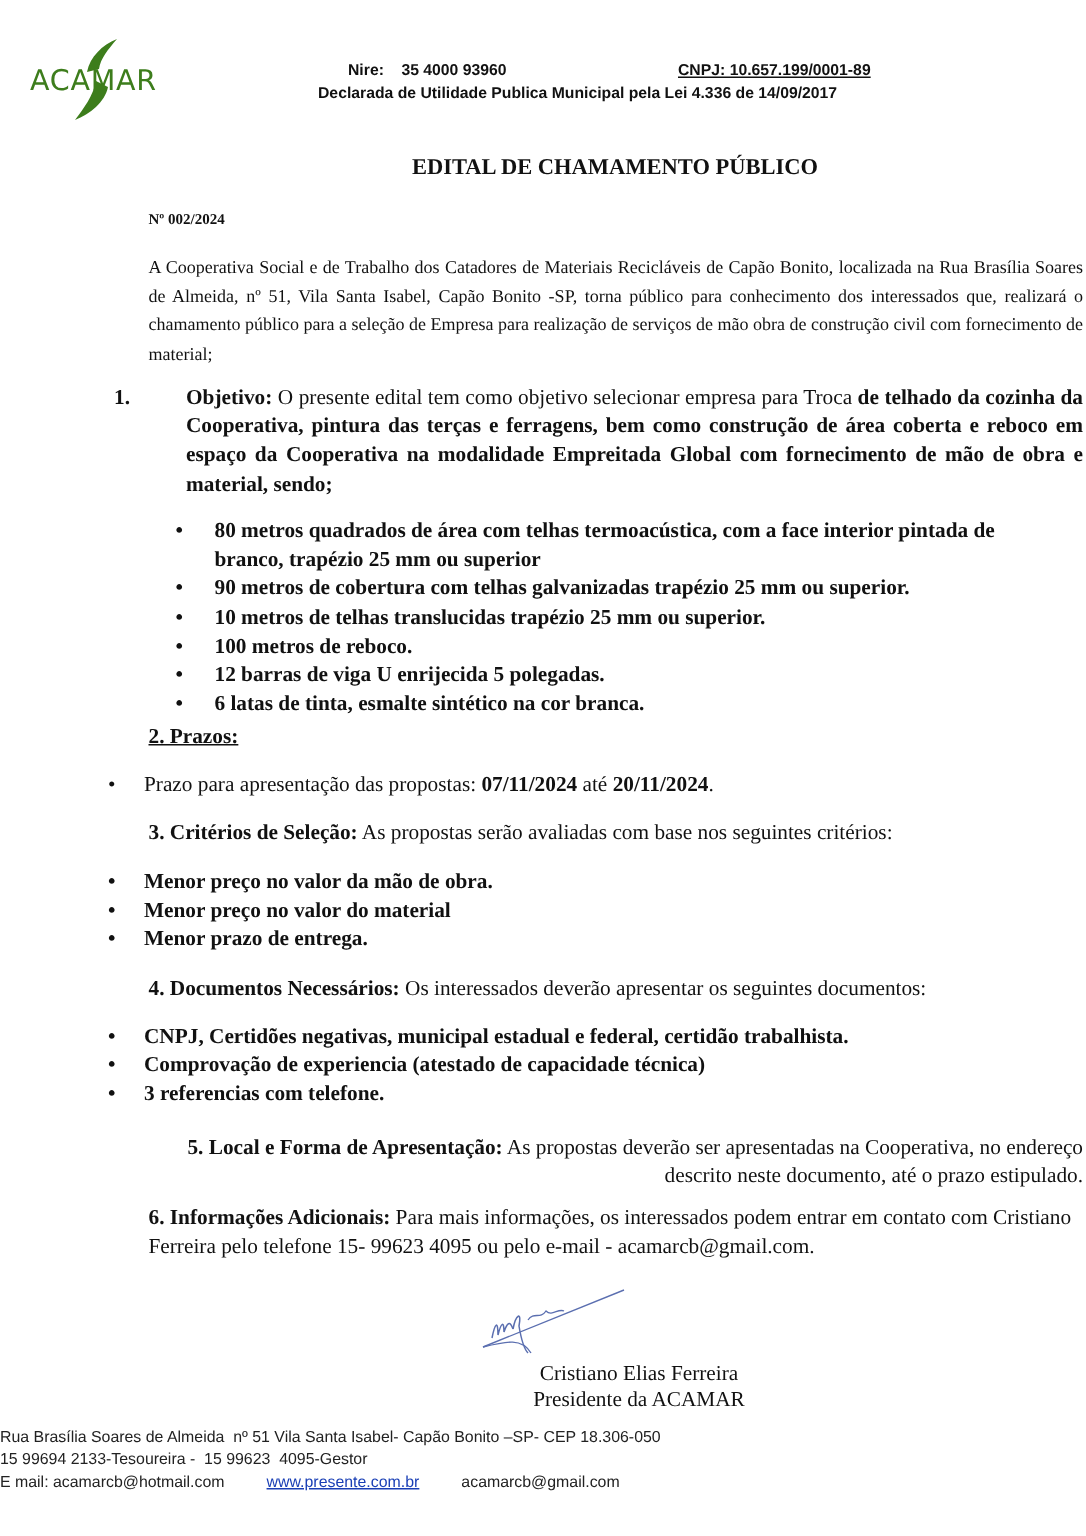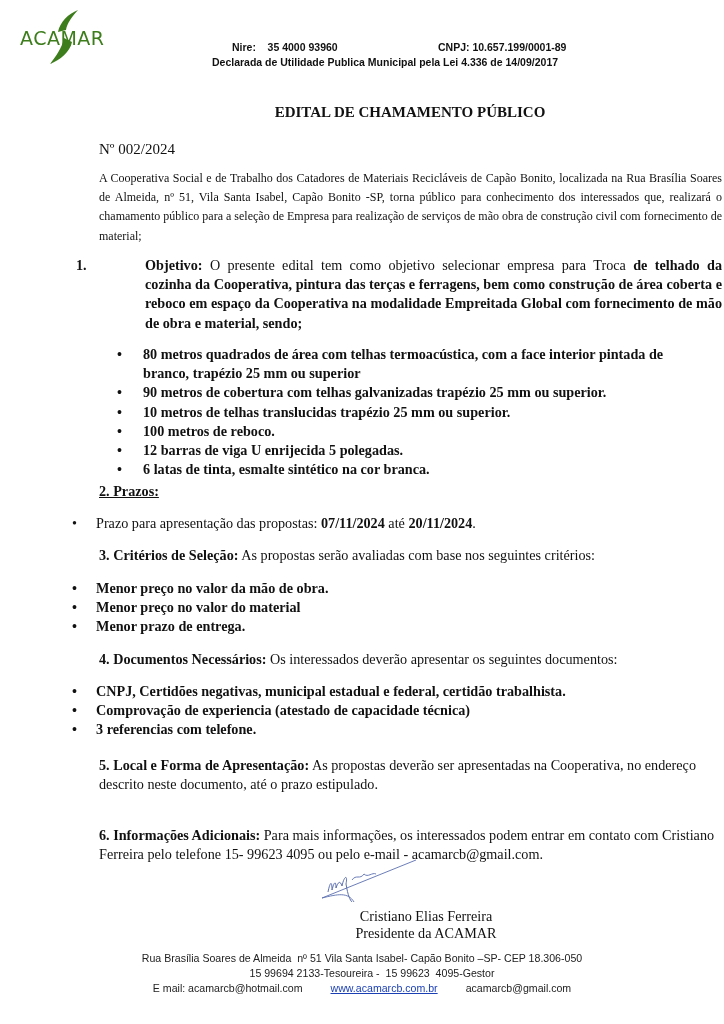--- a/index.html
+++ b/index.html
@@ -2,63 +2,63 @@
 <html><head>
 <meta charset="utf-8">
 <style>
   html, body { margin:0; padding:0; background:#ffffff; }
   body { width:724px; height:1024px; position:relative; overflow:hidden; color:#111; }
   .serif { font-family: "Liberation Serif", "DejaVu Serif", serif; padding-left: 48px; }
   .sans { font-family: "Liberation Sans", "DejaVu Sans", sans-serif; }
 
   
   .header { position:absolute; left:0; top:0; width:724px; height:80px; }
-  .logo { position:absolute; left:20px; top:8px; width:90px; height:58px; }
+  .logo { position:absolute; left:20px; top:24px; width:90px; height:58px; }
   .logo-text { position:absolute; left:0; top:19px; font-family:"DejaVu Sans", sans-serif; font-size:19px; color:#3d7d1c; letter-spacing:0.5px; font-weight:normal; }
   .hdr-line1 { position:absolute; left:108px; top:27px; font-size:11.2px; font-weight:bold; color:#111; white-space:nowrap; letter-spacing:-0.1px; }
   .hdr-line2 { position:absolute; top:41px; font-size:10.5px; font-weight:bold; color:#111; white-space:nowrap; }
   .hdr-nire { left:188px; }
-  .hdr-cnpj { left:438px; }
+  .hdr-cnpj { left:452px;text-decoration:underline; }
   .hdr-line3 { position:absolute; left:212px; top:56px; font-size:10.5px; font-weight:bold; color:#111; white-space:nowrap;text-align:right; }
 
   
   .doc-title { position:absolute; left:0; width:724px; top:104px; text-align:center; font-size:15px; font-weight:bold; }
-  .doc-number { position:absolute; left:51px; top:141px; font-size:15px; font-weight:normal; }
+  .doc-number { position:absolute; left:51px; top:141px; font-size:10px; font-weight:bold; }
   .intro { position:absolute; left:51px; top:169px; width:623px; font-size:12px; line-height:19.2px; text-align:justify; }
 
   .sec1 { position:absolute; left:76px; top:256px; width:598px; font-size:14.2px; line-height:19.2px; text-align:justify; }
   .sec1 .num { position:absolute; left:0; top:0; font-weight:bold; }
-  .sec1 .body { margin-left:21px; }
+  .sec1 .body { }
   .b { font-weight:bold; }
 
   ul.blist { list-style:none; margin:0; padding:0; }
   ul.blist li { position:relative; }
   ul.blist li .dot { position:absolute; left:0; top:0; }
 
   .items1 { position:absolute; left:117px; top:345px; width:560px; font-size:14.2px; line-height:19.2px; font-weight:bold; }
   .items1 li { padding-left:26px; }
   .items1 li .dot { left:0; }
 
   .sec-head { position:absolute; left:51px; font-size:14.2px; line-height:19.2px; width:623px; }
   .sec2 { top:482px;text-decoration:underline; }
   .items2 { position:absolute; left:72px; top:514px; width:600px; font-size:14.2px; line-height:19.2px; }
   .items2 li { padding-left:24px; }
   .sec3 { top:546px; }
   .items3 { position:absolute; left:72px; top:579px; width:600px; font-size:14.2px; line-height:19.2px; font-weight:bold; }
   .items3 li { padding-left:24px; }
   .sec4 { top:650px; }
   .items4 { position:absolute; left:72px; top:682px; width:610px; font-size:14.2px; line-height:19.2px; font-weight:bold; }
   .items4 li { padding-left:24px; }
-  .sec5 { top:756px; }
-  .sec6 { top:803px;margin-top:23px; }
+  .sec5 { top:756px;text-align:right; }
+  .sec6 { top:803px; }
 
   .signature { position:absolute; left:318px; top:856px; width:100px; height:50px; }
   .signer { position:absolute; left:16px; width:724px; top:908px; text-align:center; font-size:14.2px; line-height:17px; }
 
-  .footer { position:absolute; left:0; width:724px; top:951px; text-align:center; font-size:10.6px; line-height:15px; color:#222; }
+  .footer { position:absolute; left:0; width:724px; top:951px; text-align:left; font-size:10.6px; line-height:15px; color:#222; }
   .footer .links { white-space:pre; }
   .footer a { color:#1a3fb5; text-decoration:underline; }
   .gap { display:inline-block; width:28px; }
 </style>
 </head>
 <body>
 
 <div class="header">
   <div class="logo">
     <svg width="90" height="58" viewBox="0 0 90 58" style="position:absolute;left:0;top:0;">
@@ -129,15 +129,15 @@
   <path d="M24 30 C26 20 30 18 28 28 C30 40 32 44 34 46" stroke="#5b6fb0" stroke-width="1" fill="none"></path>
   <path d="M34 24 C38 18 42 24 46 18 C50 22 54 16 58 18" stroke="#5b6fb0" stroke-width="0.9" fill="none"></path>
 </svg>
 <div class="signer serif">
   <div>Cristiano Elias Ferreira</div>
   <div>Presidente da ACAMAR</div>
 </div>
 
 <div class="footer sans">
   <div style="white-space:pre;">Rua Brasília Soares de Almeida  nº 51 Vila Santa Isabel- Capão Bonito –SP- CEP 18.306-050</div>
-  <div style="white-space:pre;margin-left:20px;">15 99694 2133-Tesoureira -  15 99623  4095-Gestor</div>
-  <div class="links"><span>E mail: acamarcb@hotmail.com</span><span class="gap"></span><a>www.acamarcb.com.br</a><span class="gap"></span><span>acamarcb@gmail.com</span></div>
+  <div style="white-space:pre;">15 99694 2133-Tesoureira -  15 99623  4095-Gestor</div>
+  <div class="links"><span>E mail: acamarcb@hotmail.com</span><span class="gap"></span><a>www.presente.com.br</a><span class="gap"></span><span>acamarcb@gmail.com</span></div>
 </div>
 
 </body></html>

